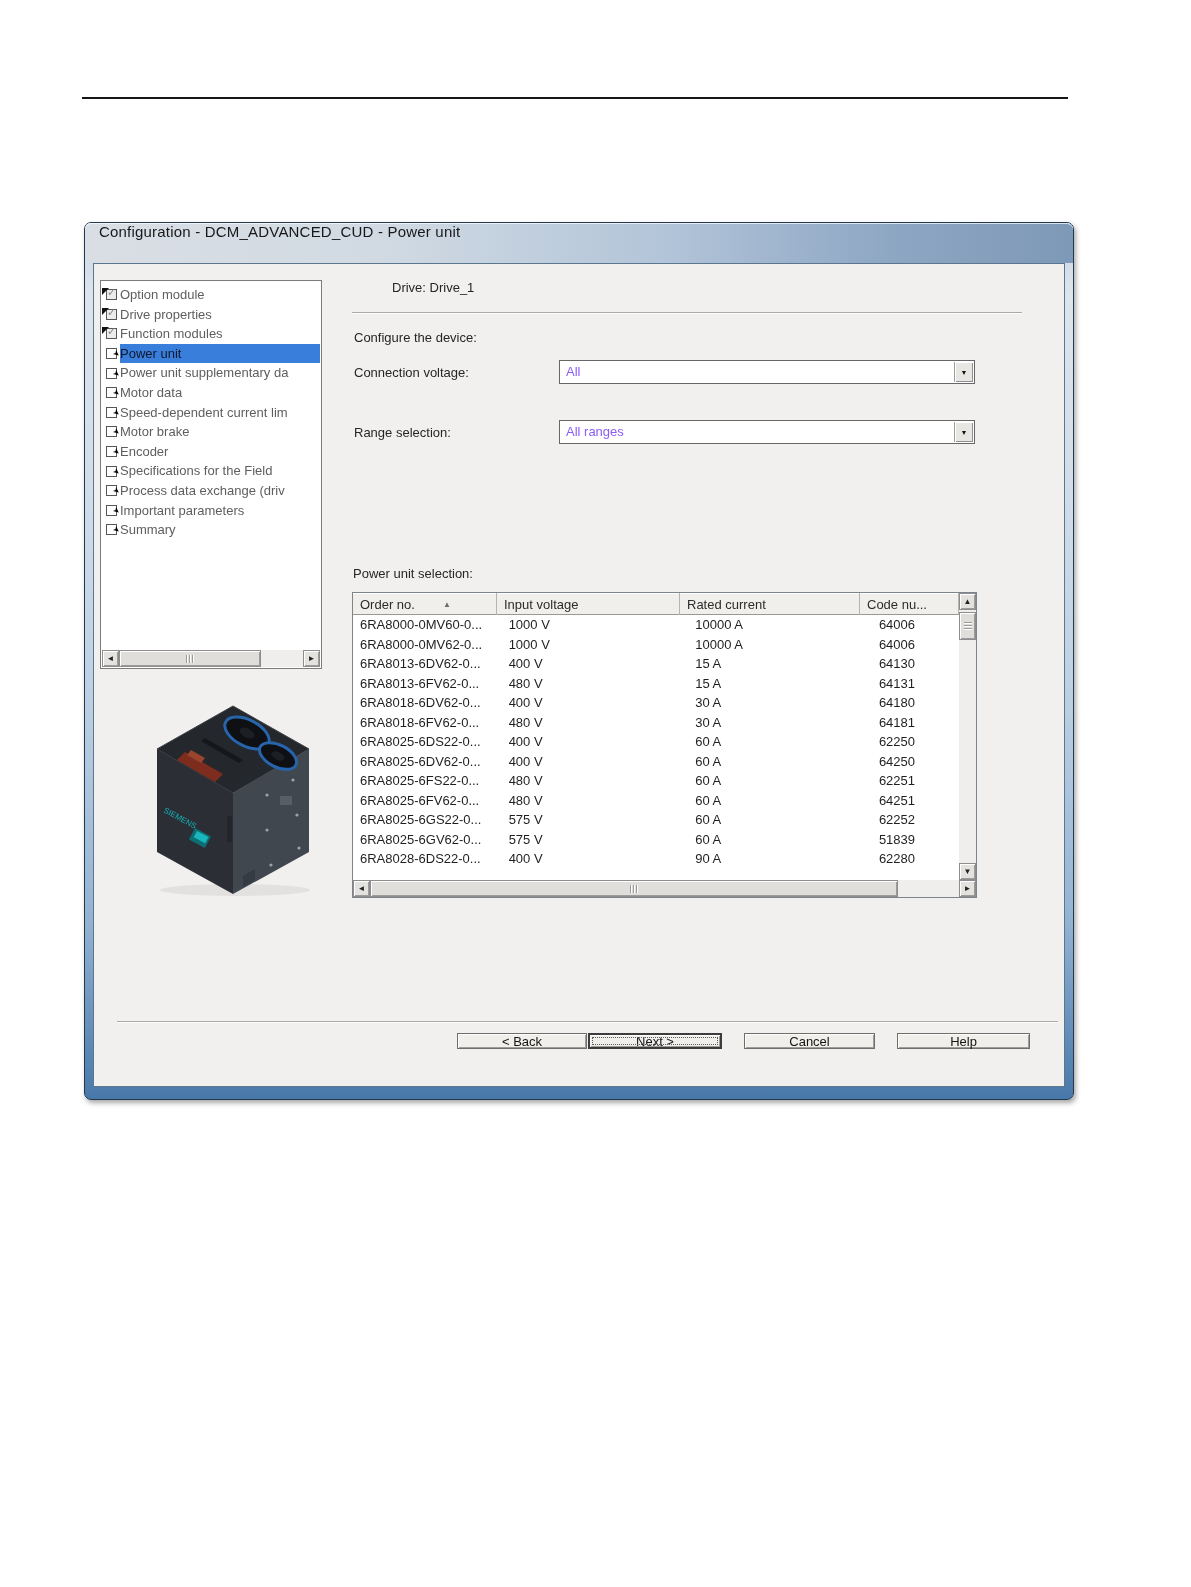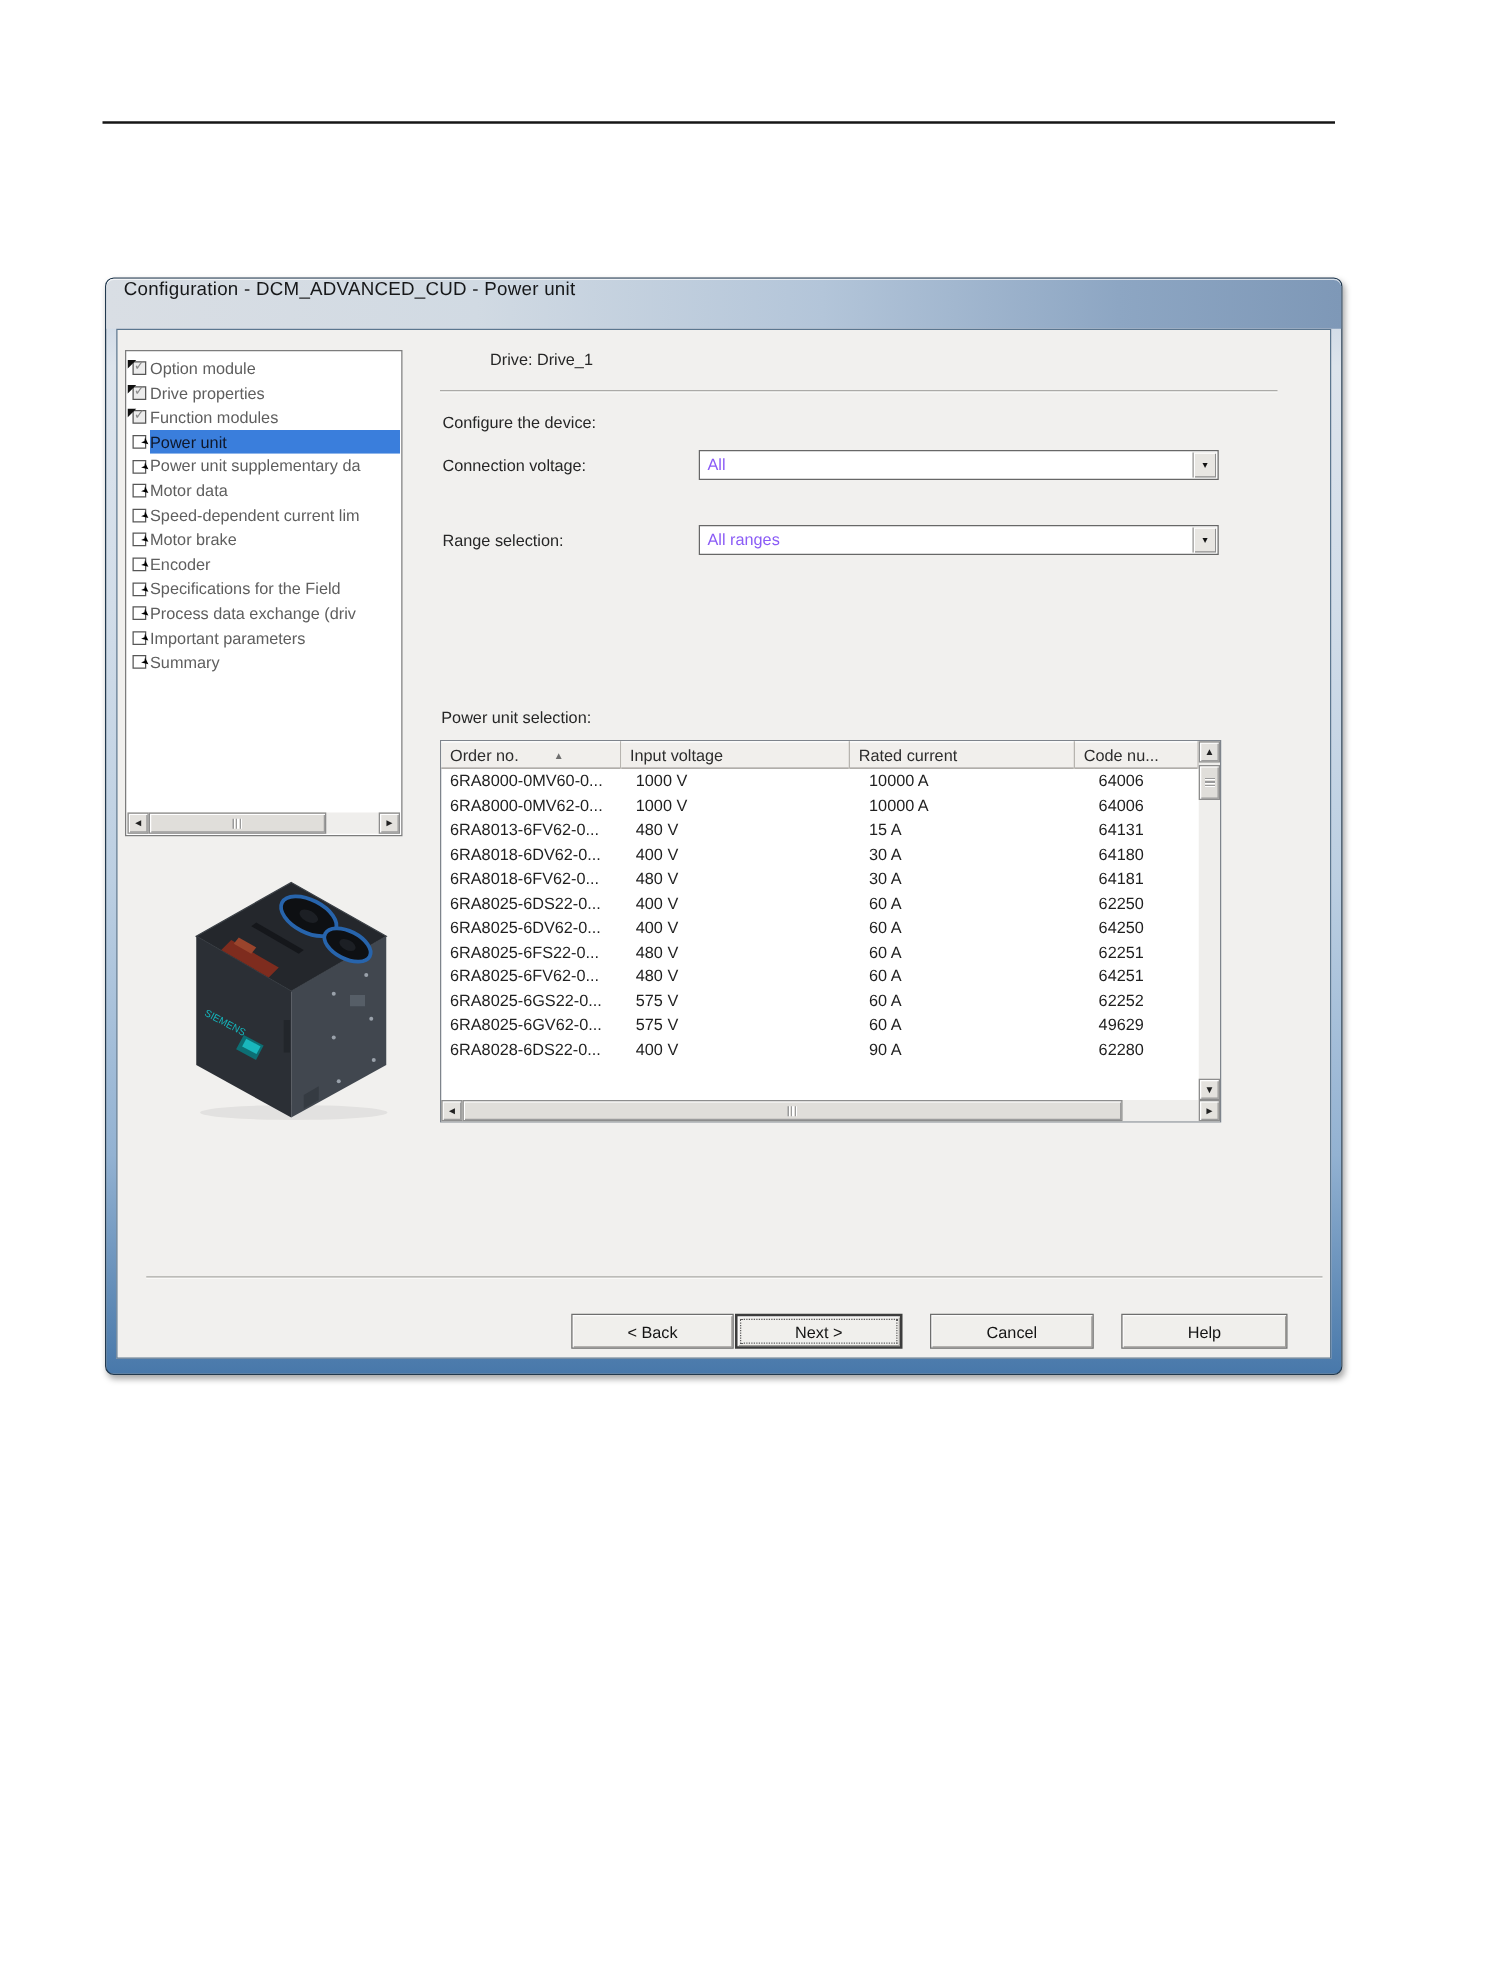--- a/index.html
+++ b/index.html
@@ -70,23 +70,23 @@
   .lrows{position:absolute;left:0;top:22px;right:17px;bottom:17px;overflow:hidden;}
   .trow{height:19.5px;line-height:19.5px;white-space:nowrap;}
   .trow .c{display:inline-block;overflow:hidden;box-sizing:border-box;vertical-align:top;}
   .c0{width:144px;padding-left:7px}.c1{width:183px;padding-left:8px}.c2{width:180px;padding-left:8px}.c3{width:99px;padding-left:8px}
   .vscroll{position:absolute;right:0;top:0;width:17px;bottom:17px;background:#efeeec;}
   .vscroll .sb-thumb{left:0;top:19px;width:17px;height:28px;}
   .lv-hscroll{position:absolute;left:0;right:0;bottom:0;height:17px;background:#efeeec;}
   .lv-hscroll .sb-thumb{left:17px;top:0;width:528px;height:17px;}
 
   
-  .btn{position:absolute;top:769px;height:28px;background:#f0efec;border:1px solid #6e6e6e;
+  .btn{position:absolute;top:769px;height:16px;background:#f0efec;border:1px solid #6e6e6e;
     box-shadow:inset 1px 1px 0 #fcfcfb, inset -1px -1px 0 #9f9d99;box-sizing:border-box;
-    display:flex;align-items:center;justify-content:center;color:#141414;cursor:default;margin-top:18px;}
+    display:flex;align-items:center;justify-content:center;color:#141414;cursor:default;}
   .btn.default{border:2px solid #3c3c3c;outline:1px dotted #5c5c5c;outline-offset:-5px;text-align:center;}
 
   .devimg{position:absolute;left:53px;top:436px;}
 </style>
 </head>
 <body>
 
 <div class="page-rule"></div>
 
 <div class="dialog">
@@ -224,20 +224,26 @@
             <span class="c c3">64006</span>
           </div>
 
           <div class="trow">
             <span class="c c0">6RA8000-0MV62-0...</span>
             <span class="c c1">1000 V</span>
             <span class="c c2">10000 A</span>
             <span class="c c3">64006</span>
           </div>
 
+          <div class="trow">
+            <span class="c c0">6RA8013-6DV62-0...</span>
+            <span class="c c1">400 V</span>
+            <span class="c c2">15 A</span>
+            <span class="c c3">64130</span>
+          </div>
 
           <div class="trow">
             <span class="c c0">6RA8013-6FV62-0...</span>
             <span class="c c1">480 V</span>
             <span class="c c2">15 A</span>
             <span class="c c3">64131</span>
           </div>
 
           <div class="trow">
             <span class="c c0">6RA8018-6DV62-0...</span>
@@ -285,21 +291,21 @@
             <span class="c c0">6RA8025-6GS22-0...</span>
             <span class="c c1">575 V</span>
             <span class="c c2">60 A</span>
             <span class="c c3">62252</span>
           </div>
 
           <div class="trow">
             <span class="c c0">6RA8025-6GV62-0...</span>
             <span class="c c1">575 V</span>
             <span class="c c2">60 A</span>
-            <span class="c c3">49629</span>
+            <span class="c c3">51839</span>
           </div>
 
           <div class="trow">
             <span class="c c0">6RA8028-6DS22-0...</span>
             <span class="c c1">400 V</span>
             <span class="c c2">90 A</span>
             <span class="c c3">62280</span>
           </div>
         </div>
 

